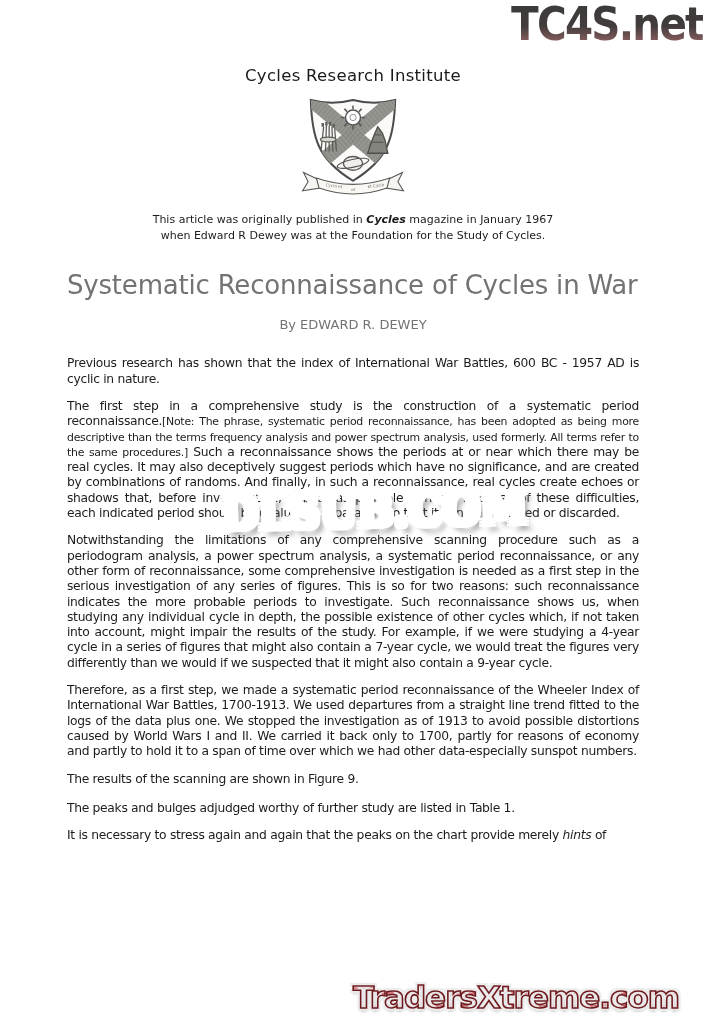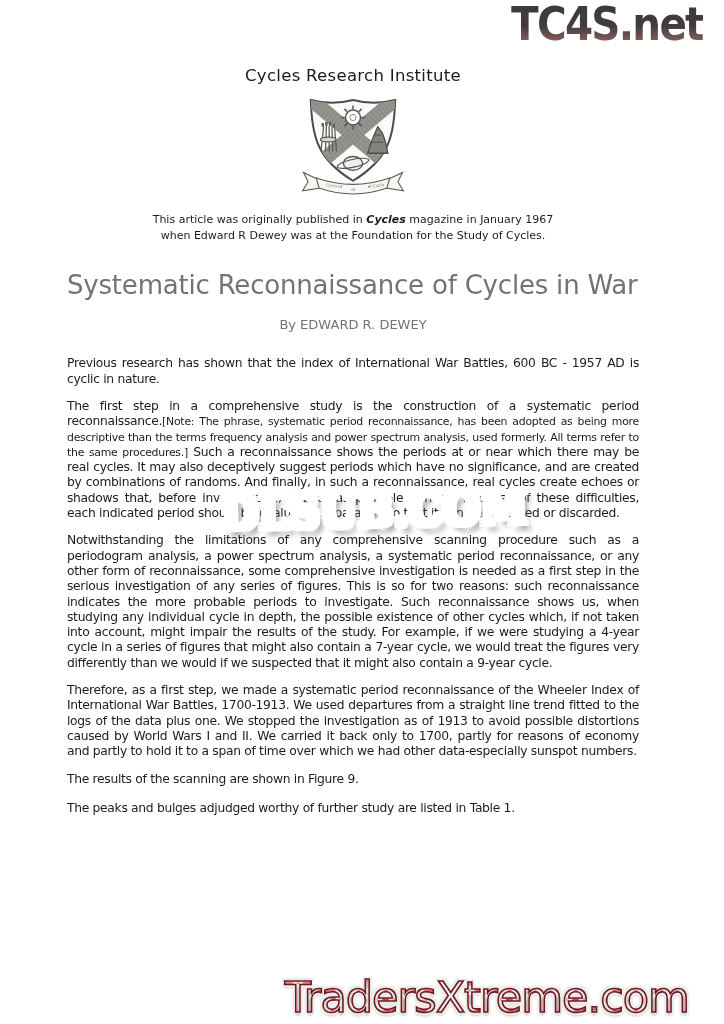--- a/index.html
+++ b/index.html
@@ -45,25 +45,25 @@
     background-clip: text;
     color: transparent;
     -webkit-text-stroke: 2px #ffffff;
     text-shadow:
       -3px -3px 0 #ffffff, 3px -3px 0 #ffffff, -3px 3px 0 #ffffff, 3px 3px 0 #ffffff,
       0 -3px 0 #ffffff, 0 3px 0 #ffffff, -3px 0 0 #ffffff, 3px 0 0 #ffffff,
       6px 7px 5px rgba(110,110,110,0.55);
   }
   .wm-traders {
     position: absolute;
-    right: 16px;
+    right: 26px;
     bottom: 8px;
     font-family: "DejaVu Sans", sans-serif;
-    font-weight: normal;
-    font-size: 43px;
+    font-weight: bold;
+    font-size: 31px;
     line-height: 38px;
     letter-spacing: -1px;
     background: linear-gradient(to bottom, #e2868b 0%, #cf5159 45%, #b03238 100%);
     -webkit-background-clip: text;
     background-clip: text;
     color: transparent;
     -webkit-text-stroke: 1.6px #6e191d;
     text-shadow:
       -3px -3px 1px rgba(235,235,235,0.95), 3px -3px 1px rgba(235,235,235,0.95),
       -3px 3px 1px rgba(235,235,235,0.95), 3px 3px 1px rgba(235,235,235,0.95),
@@ -210,20 +210,21 @@
     <h1 class="article-title">Systematic Reconnaissance of Cycles in War</h1>
     <div class="byline">By EDWARD R. DEWEY</div>
 
     <div class="body-text">
       <p>Previous research has shown that the index of International War Battles, 600 BC - 1957 AD is cyclic in nature.</p>
       <p><span>The first step in a comprehensive study is the construction of a systematic period reconnaissance.</span><span class="note-inline">[Note: The phrase, systematic period reconnaissance, has been adopted as being more descriptive than the terms frequency analysis and power spectrum analysis, used formerly. All terms refer to the same procedures.]</span><span> Such a reconnaissance shows the periods at or near which there may be real cycles. It may also deceptively suggest periods which have no significance, and are created by combinations of randoms. And finally, in such a reconnaissance, real cycles create echoes or shadows that, before investigation, appear as possible periods. Because of these difficulties, each indicated period should be evaluated separately so that it can be accepted or discarded.</span></p>
       <p>Notwithstanding the limitations of any comprehensive scanning procedure such as a periodogram analysis, a power spectrum analysis, a systematic period reconnaissance, or any other form of reconnaissance, some comprehensive investigation is needed as a first step in the serious investigation of any series of figures. This is so for two reasons: such reconnaissance indicates the more probable periods to investigate. Such reconnaissance shows us, when studying any individual cycle in depth, the possible existence of other cycles which, if not taken into account, might impair the results of the study. For example, if we were studying a 4-year cycle in a series of figures that might also contain a 7-year cycle, we would treat the figures very differently than we would if we suspected that it might also contain a 9-year cycle.</p>
       <p>Therefore, as a first step, we made a systematic period reconnaissance of the Wheeler Index of International War Battles, 1700-1913. We used departures from a straight line trend fitted to the logs of the data plus one. We stopped the investigation as of 1913 to avoid possible distortions caused by World Wars I and II. We carried it back only to 1700, partly for reasons of economy and partly to hold it to a span of time over which we had other data-especially sunspot numbers.</p>
       <p class="single gap-before">The results of the scanning are shown in Figure 9.</p>
       <p class="single" style="margin-top:14px;">The peaks and bulges adjudged worthy of further study are listed in Table 1.</p>
+      <p><span>It is necessary to stress again and again that the peaks on the chart provide merely </span><em class="hint">hints</em><span> of</span></p>
     </div>
 
   </div>
 
   <div class="wm-dlsub">DLSUB.COM</div>
 
   <div class="wm-traders">TradersXtreme.com</div>
 
 </div>
 

